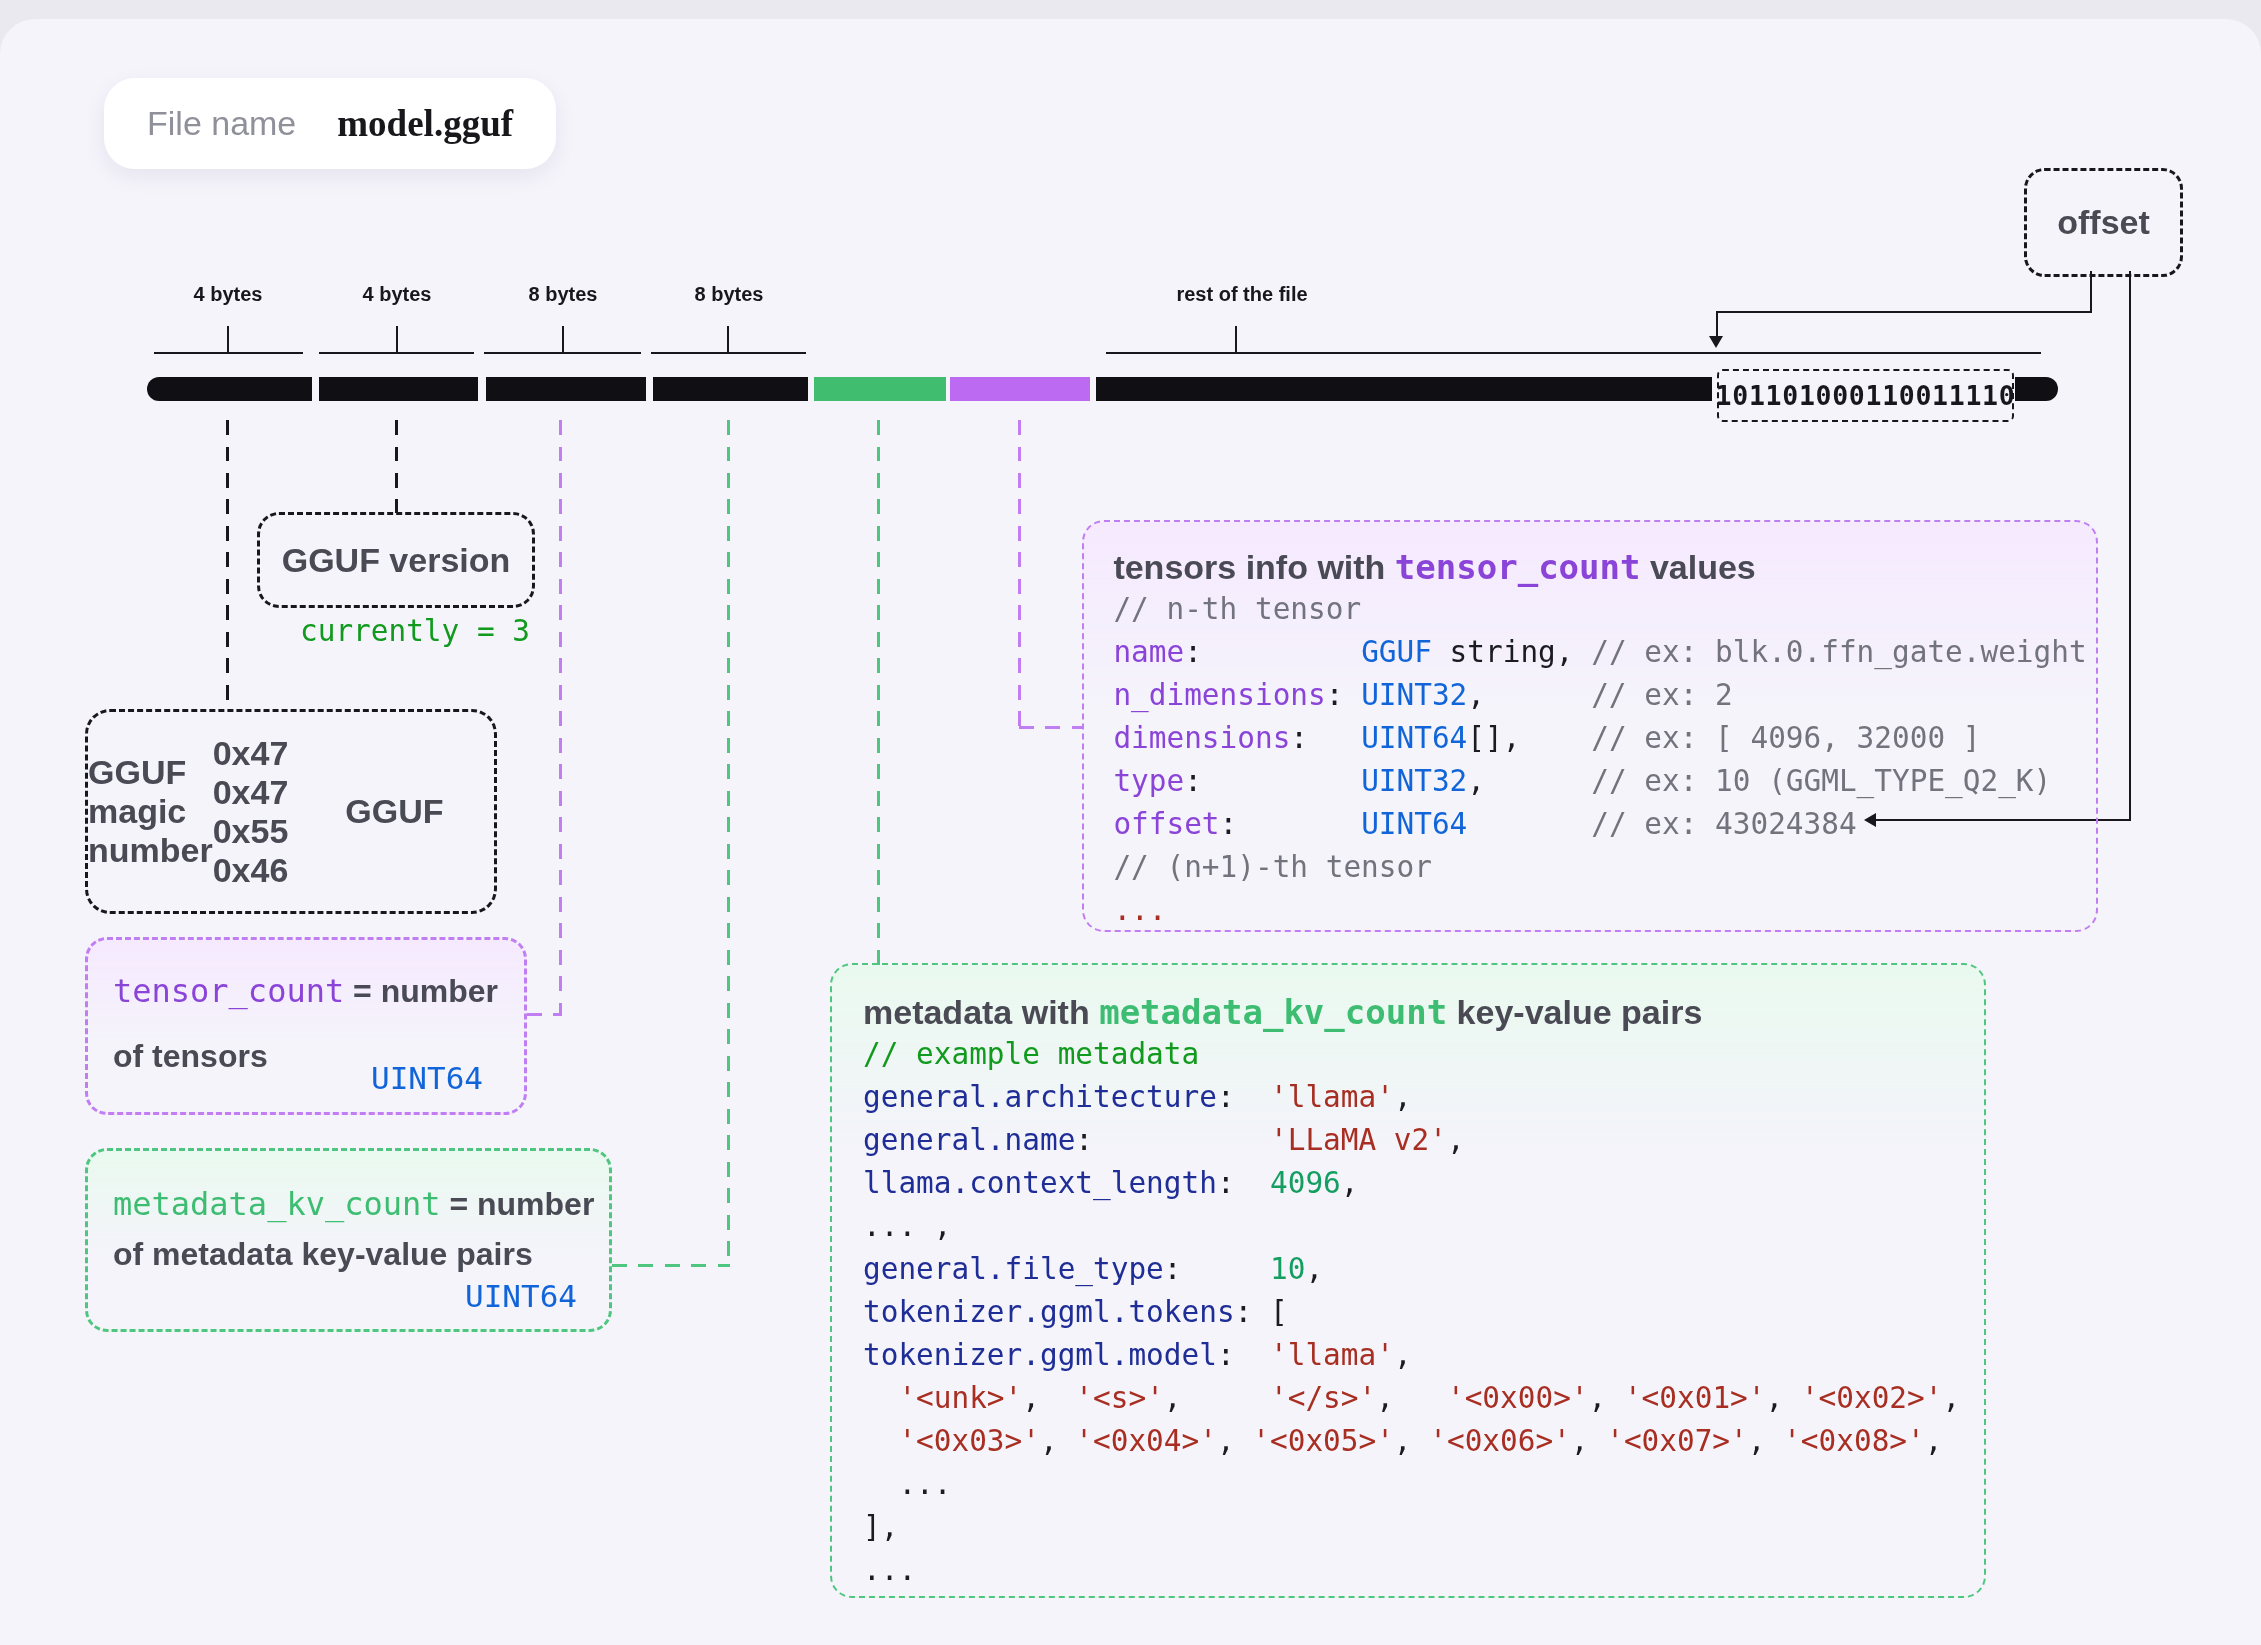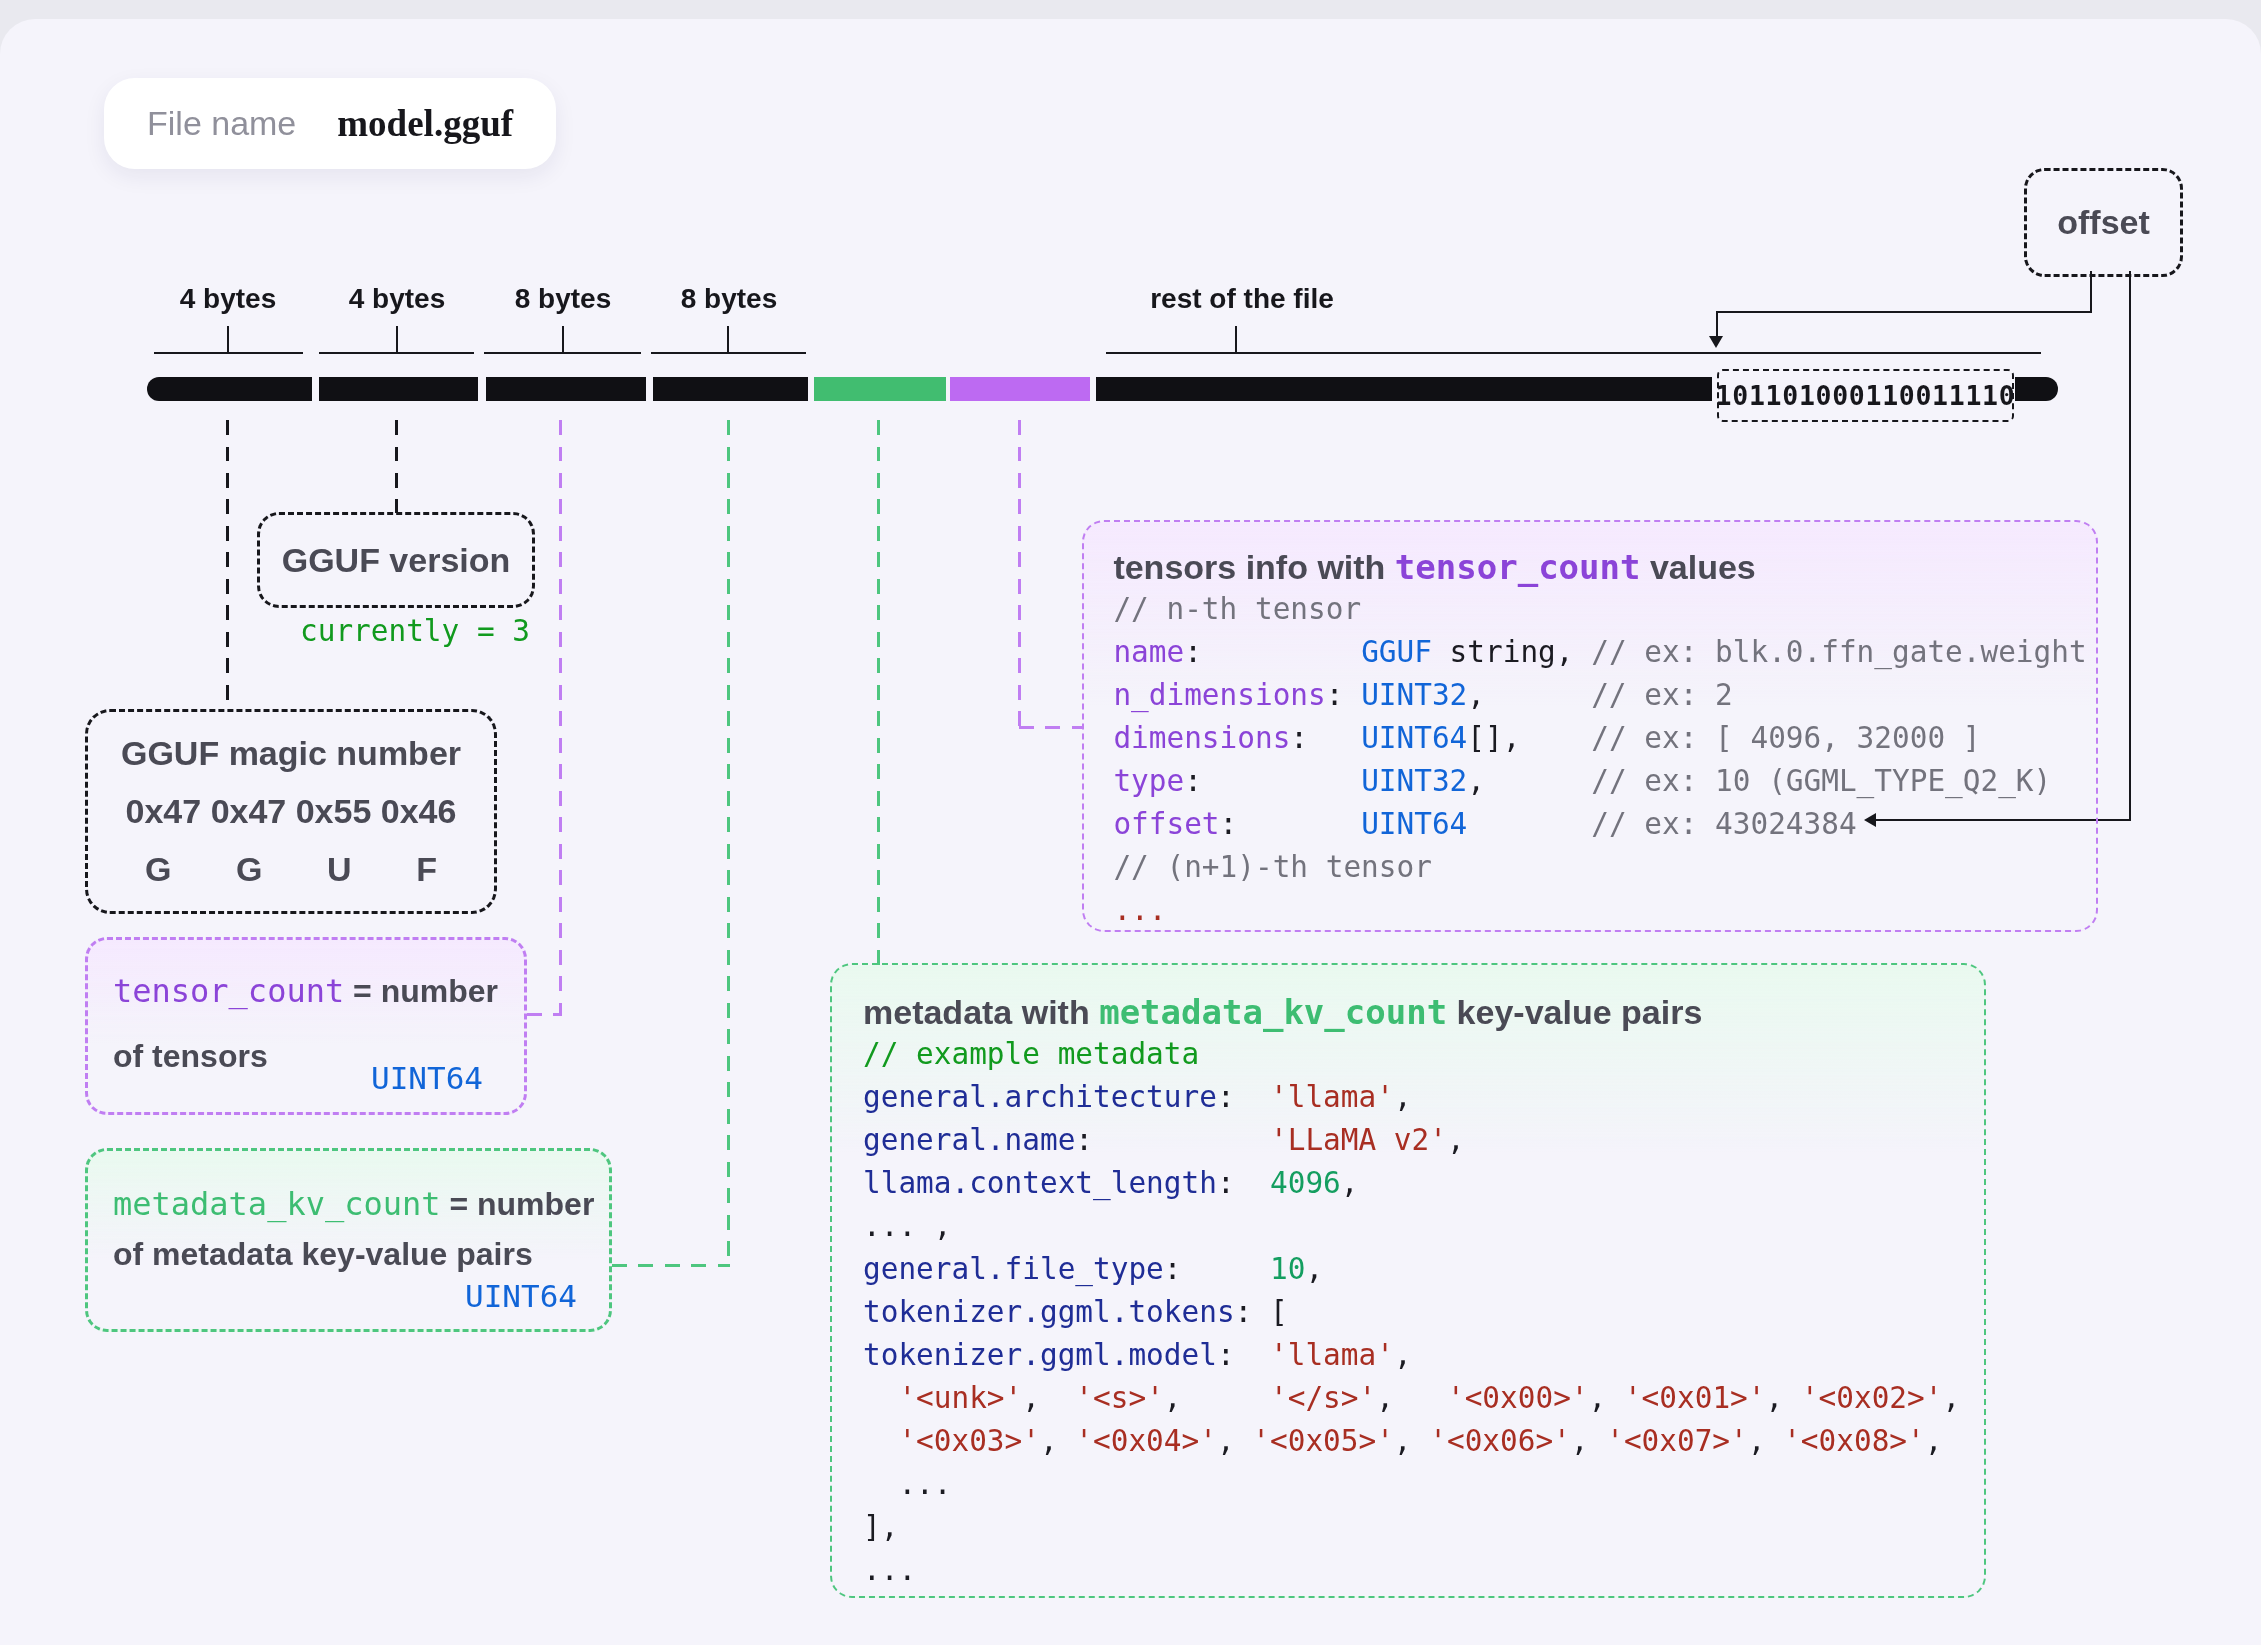--- a/index.html
+++ b/index.html
@@ -14,21 +14,21 @@
   .pill .val{font-size:37px;font-weight:700;color:var(--label-dark);font-family:Liberation Serif, serif;}
   
   .dbox{position:absolute;border:3.7px dashed var(--label-dark);border-radius:22px;
     display:flex;align-items:center;justify-content:center;}
   .dbox.purple{border-color:var(--border-purple);
     background:linear-gradient(180deg,var(--tint-purple),rgba(255,255,255,0) 60%);}
   .dbox.green{border-color:var(--border-green);
     background:linear-gradient(180deg,var(--tint-green),rgba(255,255,255,0) 60%);}
   .boxtext{font-size:34px;font-weight:700;color:var(--box-text);}
   
-  .bytelabel{position:absolute;transform:translateX(-50%);font-size:28px;font-weight:700;
+  .bytelabel{position:absolute;transform:translateX(-50%);font-size:20px;font-weight:700;
     color:var(--label-dark);white-space:nowrap;}
   .bline{position:absolute;height:2.2px;background:var(--label-dark);}
   .btick{position:absolute;width:2.2px;background:var(--label-dark);}
   
   .seg{position:absolute;top:358px;height:24px;background:var(--bar-black);}
   .seg.green{background:var(--segment-green);}
   .seg.purple{background:var(--segment-purple);}
   .capL{border-radius:12.5px 0 0 12.5px;}
   .capR{border-radius:0 12.5px 12.5px 0;}
   .binbox{position:absolute;border:2.9px dashed var(--label-dark);border-radius:5.9px;
@@ -131,21 +131,21 @@
   <div class="arr-down" style="left:1709px;top:317px;"></div>
   <div class="vline" style="left:2129px;top:252px;height:550px;"></div>
   <div class="hline" style="left:1876px;top:800px;width:255px;"></div>
   <div class="arr-left" style="left:1864px;top:794px;"></div>
 
   <div class="dbox" style="left:257px;top:493px;width:272px;height:90px;">
     <span class="boxtext">GGUF version</span>
   </div>
   <div class="abs note-green" style="left:300px;top:595px;">currently = 3</div>
 
-  <div class="dbox" style="left:85px;top:690px;width:412px;height:205px;border-radius:25px;flex-direction:column;justify-content:space-around;padding:13.2px 0;box-sizing:border-box;">
+  <div class="dbox" style="left:85px;top:690px;width:412px;height:205px;border-radius:25px;flex-direction:row;justify-content:space-around;padding:13.2px 0;box-sizing:border-box;">
     <div class="boxtext">GGUF magic number</div>
     <div class="boxtext">0x47 0x47 0x55 0x46</div>
     <div style="display:flex;width:100%;box-sizing:border-box;padding:0 57px;justify-content:space-between;">
       <span class="boxtext">G</span>
       <span class="boxtext">G</span>
       <span class="boxtext">U</span>
       <span class="boxtext">F</span>
     </div>
   </div>
 

